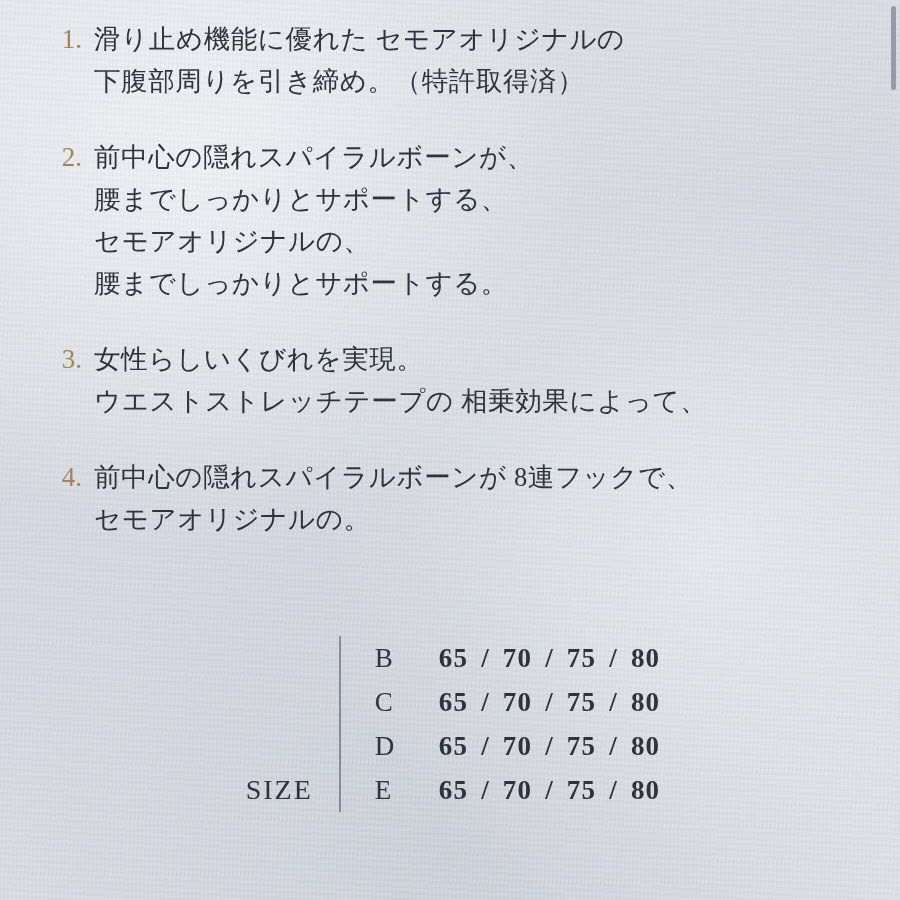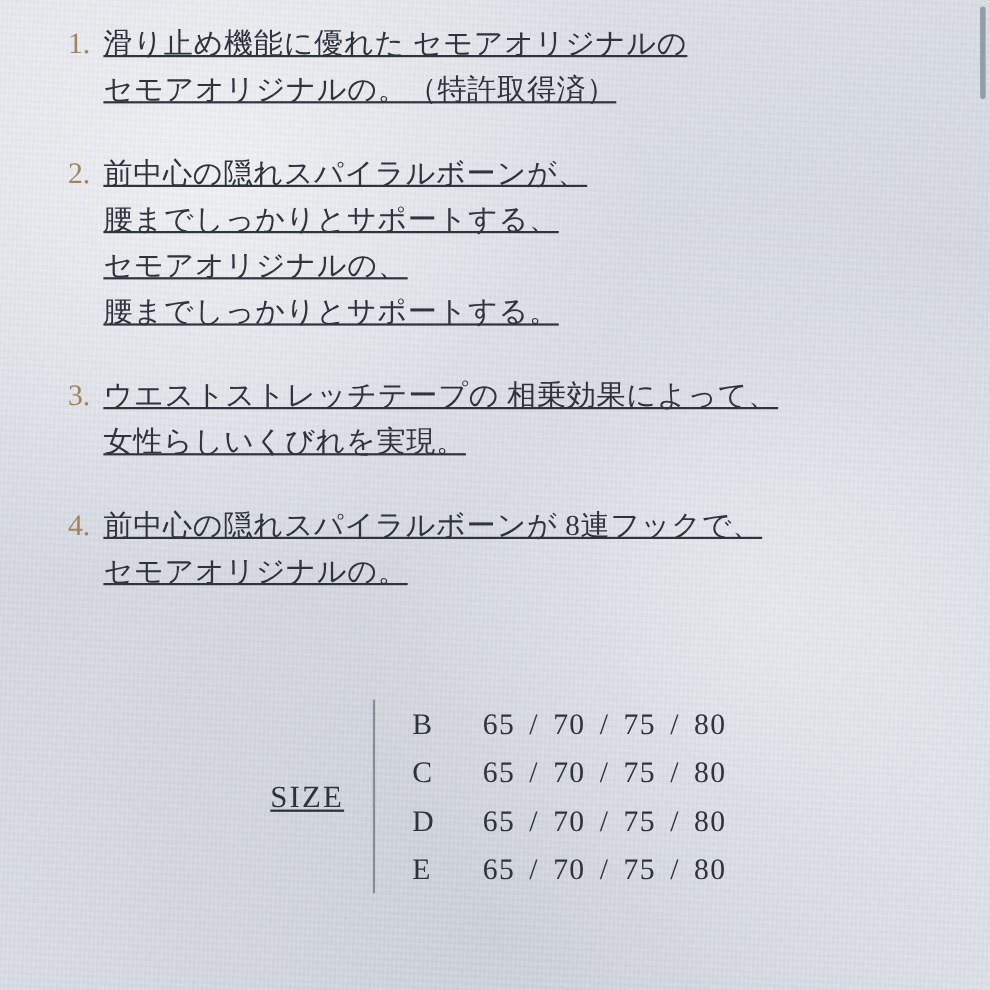--- a/index.html
+++ b/index.html
@@ -62,37 +62,35 @@
   }
   .item-lines {
     flex: 1 1 auto;
   }
   .line {
     font-size: 26.5px;
     line-height: 42px;
     letter-spacing: 0.6px;
     color: #2e333c;
     white-space: nowrap;
-    text-decoration: underline;
   }
 
   .spacer {
     height: 62px;
   }
 
   .size-table {
     display: flex;
     justify-content: center;
     padding-left: 10px;
   }
   .size-label-cell {
     display: flex;
-    align-items: center;
+    align-items: flex-end;
     padding-top: 4px;
-    text-decoration: underline;
   }
   .size-label {
     font-size: 28px;
     letter-spacing: 2px;
     color: #2e333c;
     padding-right: 26px;
     line-height: 44px;
   }
   .divider {
     width: 2px;
@@ -113,20 +111,21 @@
   .cup {
     font-size: 27px;
     width: 62px;
     color: #2e333c;
     letter-spacing: 1px;
   }
   .sizes {
     font-size: 27px;
     color: #2e333c;
     letter-spacing: 1.2px;
+    font-weight: bold;
   }
   .sizes .sep {
     padding: 0 3px;
     color: #2e333c;
   }
   .sizes .val {
     padding: 0 2px;
   }
 
   .scrollbar {
@@ -147,39 +146,39 @@
   <div class="paper-noise"></div>
 
   <div class="content">
 
     <ul class="list">
 
       <li class="item">
         <div class="item-num">1.</div>
         <div class="item-lines">
           <div class="line">滑り止め機能に優れた セモアオリジナルの</div>
-          <div class="line">セモアオリジナルの。（特許取得済）</div>
+          <div class="line">下腹部周りを引き締め。（特許取得済）</div>
         </div>
       </li>
 
       <li class="item">
         <div class="item-num">2.</div>
         <div class="item-lines">
           <div class="line">前中心の隠れスパイラルボーンが、</div>
           <div class="line">腰までしっかりとサポートする、</div>
           <div class="line">セモアオリジナルの、</div>
           <div class="line">腰までしっかりとサポートする。</div>
         </div>
       </li>
 
       <li class="item">
         <div class="item-num">3.</div>
         <div class="item-lines">
+          <div class="line">女性らしいくびれを実現。</div>
           <div class="line">ウエストストレッチテープの 相乗効果によって、</div>
-          <div class="line">女性らしいくびれを実現。</div>
         </div>
       </li>
 
       <li class="item">
         <div class="item-num">4.</div>
         <div class="item-lines">
           <div class="line">前中心の隠れスパイラルボーンが 8連フックで、</div>
           <div class="line">セモアオリジナルの。</div>
         </div>
       </li>

